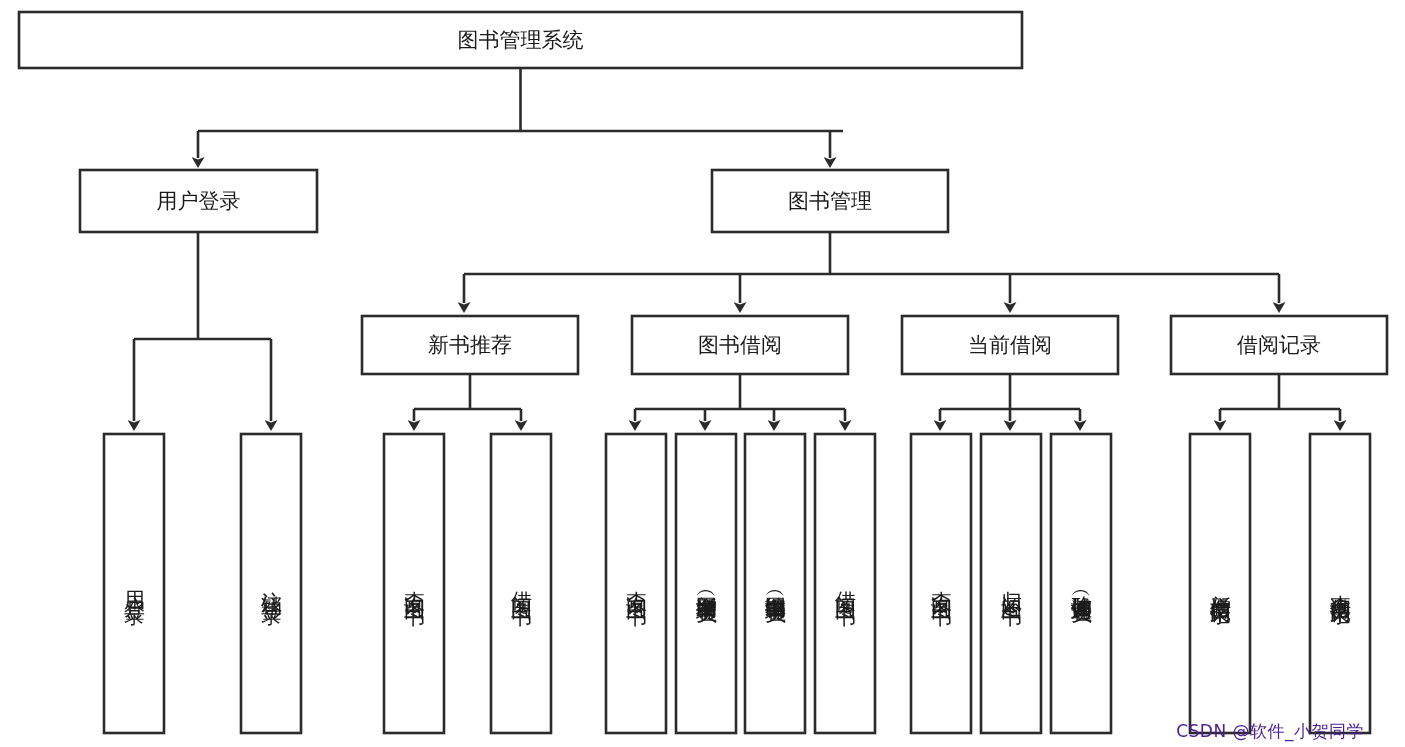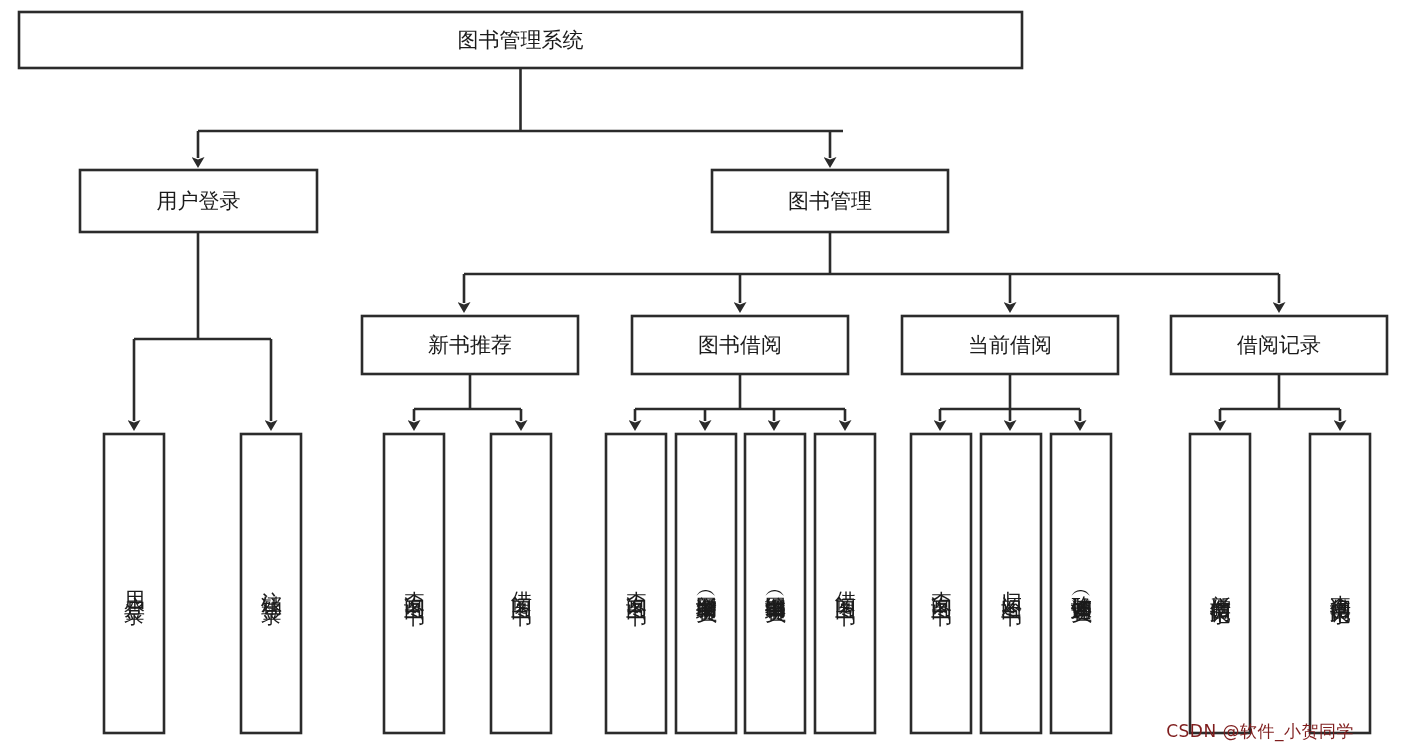--- a/index.html
+++ b/index.html
@@ -65,25 +65,25 @@
     white-space: nowrap;
     pointer-events: none;
     user-select: none;
   }
   .vnode {
     position: absolute;
     box-sizing: border-box;
   }
   #watermark {
     position: absolute;
-    right: 16px;
+    right: 6px;
     bottom: 4px;
     font-family: "DejaVu Sans", "Liberation Sans", sans-serif;
     font-size: 17px;
-    color: #7f1d1d;
+    color: #4c1d95;
     letter-spacing: 0.5px;
     white-space: nowrap;
     user-select: none;
   }
 </style>
 </head>
 <body>
 
 <div id="diagram-root">
 

